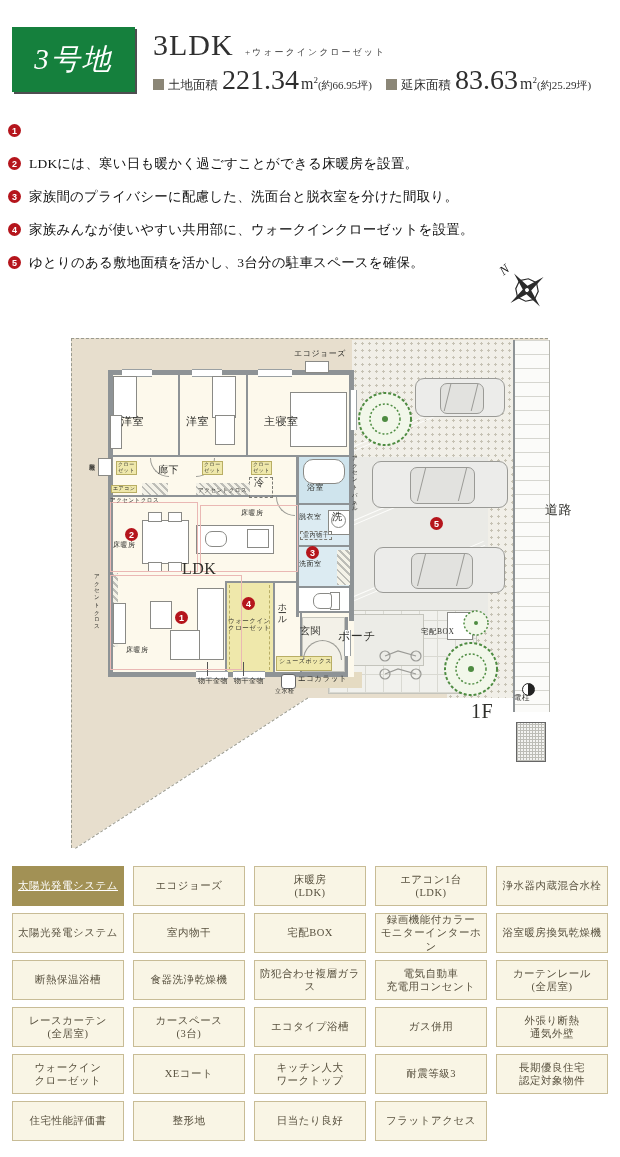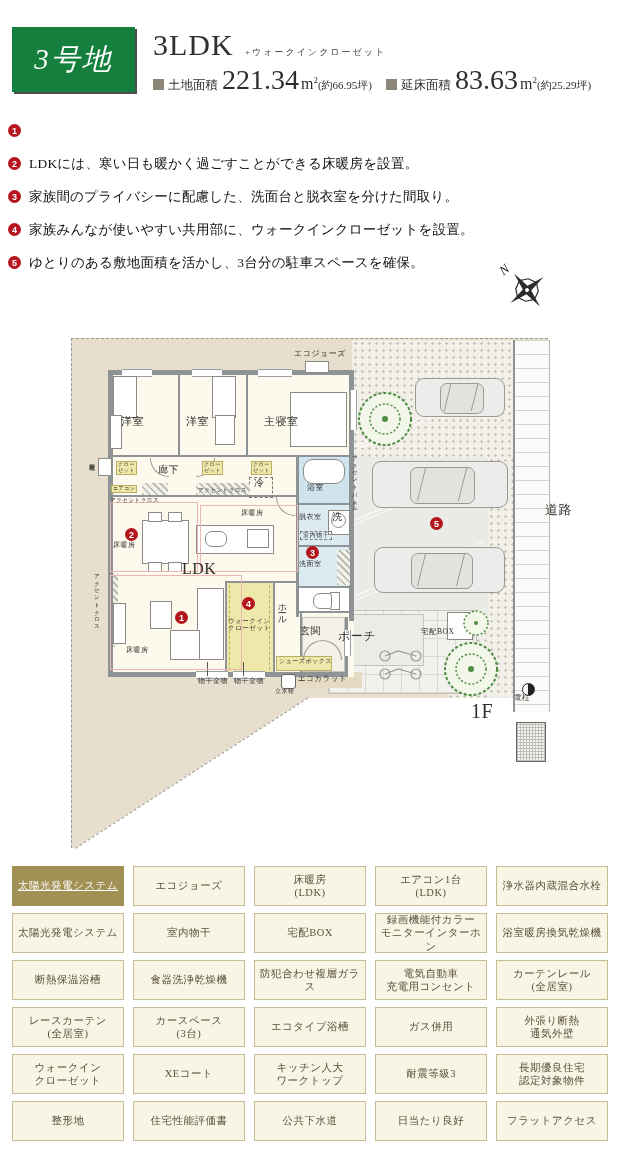--- a/index.html
+++ b/index.html
@@ -353,18 +353,17 @@
     <div class="tag">外張り断熱
 通気外壁</div>
     <div class="tag">ウォークイン
 クローゼット</div>
     <div class="tag">XEコート</div>
     <div class="tag">キッチン人大
 ワークトップ</div>
     <div class="tag">耐震等級3</div>
     <div class="tag">長期優良住宅
 認定対象物件</div>
+    <div class="tag">住宅性能評価書</div>
     <div class="tag">整形地</div>
-    <div class="tag">住宅性能評価書</div>
-    <div class="tag">公共下水道</div>
     <div class="tag">日当たり良好</div>
     <div class="tag">フラットアクセス</div>
   </div>
 
 </body></html>

